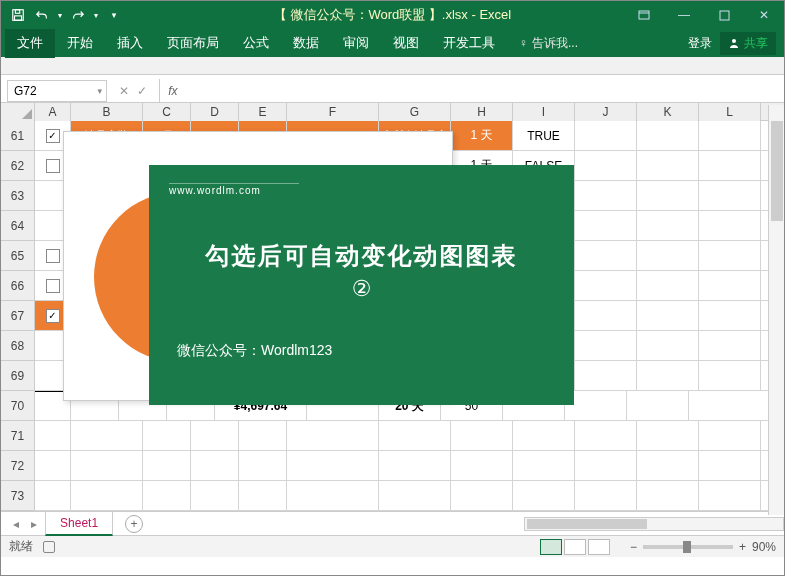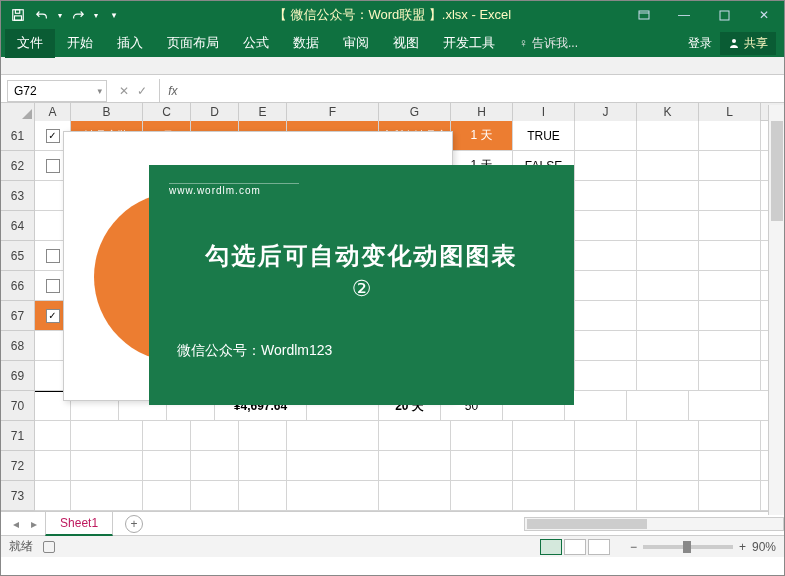--- a/index.html
+++ b/index.html
@@ -8,21 +8,21 @@
 .qat{display:flex;align-items:center;gap:2px;padding-left:6px}
 .qat-btn{width:22px;height:22px;display:flex;align-items:center;justify-content:center;color:#fff;cursor:pointer}
 .qat-btn svg{width:14px;height:14px}
 .title{position:absolute;left:50%;transform:translateX(-50%);color:#fef9c3;font-size:13px}
 .winctrl{margin-left:auto;display:flex}
 .winctrl div{width:40px;height:28px;display:flex;align-items:center;justify-content:center;color:#cde}
 .ribbon-tabs{height:28px;background:#0f7140;display:flex;align-items:center;padding-left:4px;gap:0}
 .rtab{padding:6px 12px;color:#fff;cursor:pointer;font-size:13px}
 .rtab.file{background:#0a5c34}
 .ribbon-right{margin-left:auto;display:flex;align-items:center;gap:8px;padding-right:8px;color:#fff}
-.share-btn{background:#0a5c34;padding:3px 8px;display:flex;align-items:center;gap:4px;color:#fef9c3}
+.share-btn{background:#0a5c34;padding:3px 8px;display:flex;align-items:center;gap:4px;color:#22c55e}
 .ribbon-body{height:18px;background:#f1f1f1;border-bottom:1px solid #ccc}
 .fbar{height:24px;background:#fff;border-bottom:1px solid #ccc;display:flex;align-items:center;margin-top:4px}
 .namebox{width:100px;height:22px;border:1px solid #ccc;margin-left:6px;padding:2px 6px;display:flex;align-items:center;position:relative}
 .namebox::after{content:"▾";position:absolute;right:4px;color:#888;font-size:9px}
 .fbtns{display:flex;gap:8px;padding:0 12px;color:#999}
 .fx{font-style:italic;color:#666;padding-left:4px;border-left:1px solid #ccc;height:100%;display:flex;align-items:center;padding:0 8px}
 .grid-area{position:relative;height:408px;overflow:hidden;background:#fff}
 .colhdr{position:absolute;top:0;left:0;right:0;height:18px;background:#eee;border-bottom:1px solid #ccc;display:flex}
 .selall{width:34px;height:18px;background:#eee;border-right:1px solid #ccc;position:relative}
 .selall::after{content:"";position:absolute;right:2px;bottom:2px;border:5px solid transparent;border-right-color:#aaa;border-bottom-color:#aaa}

